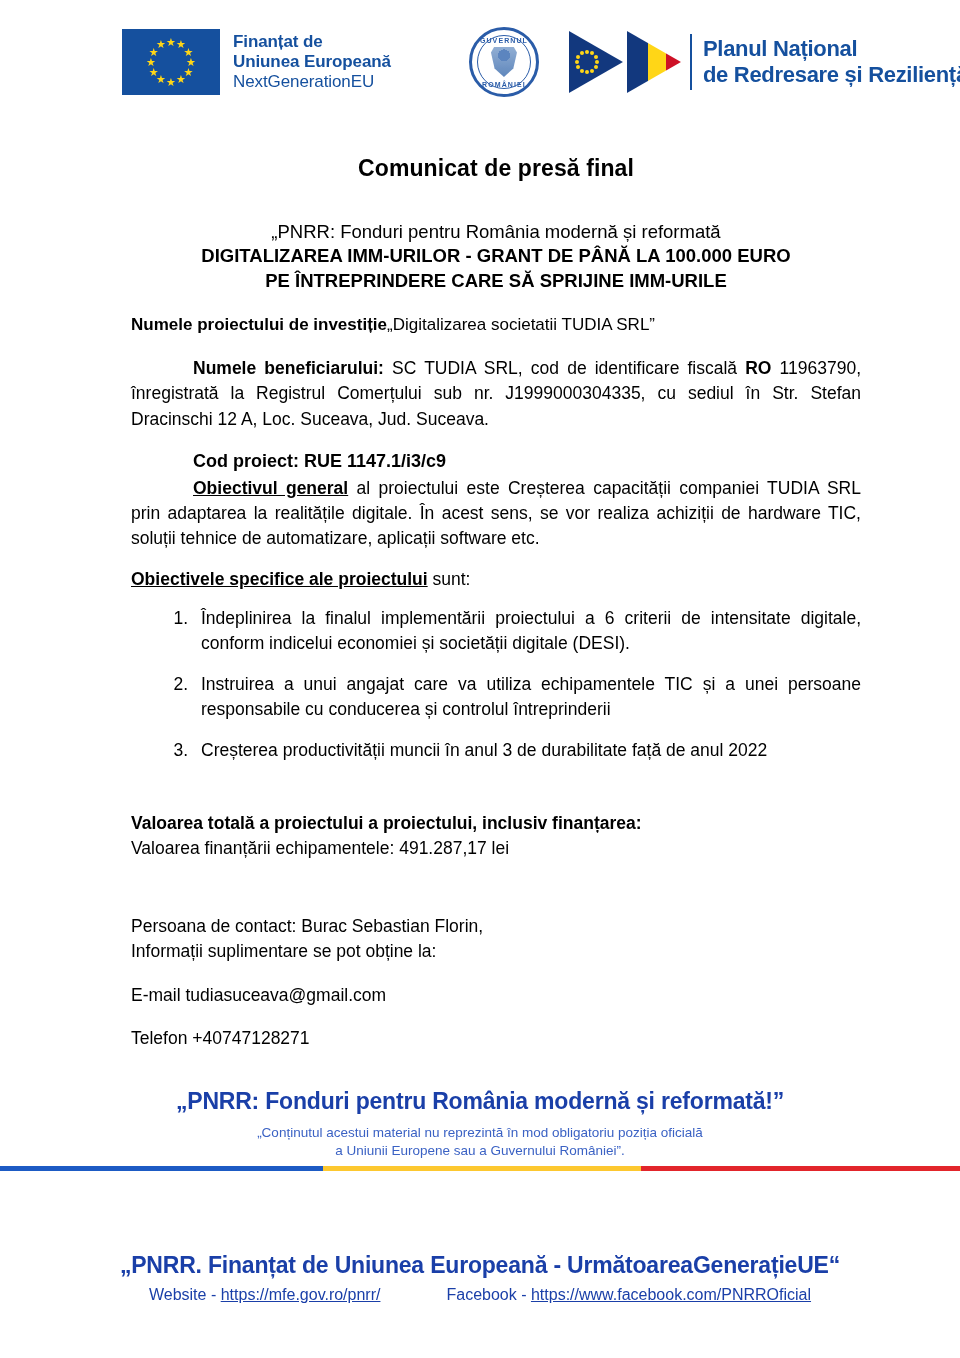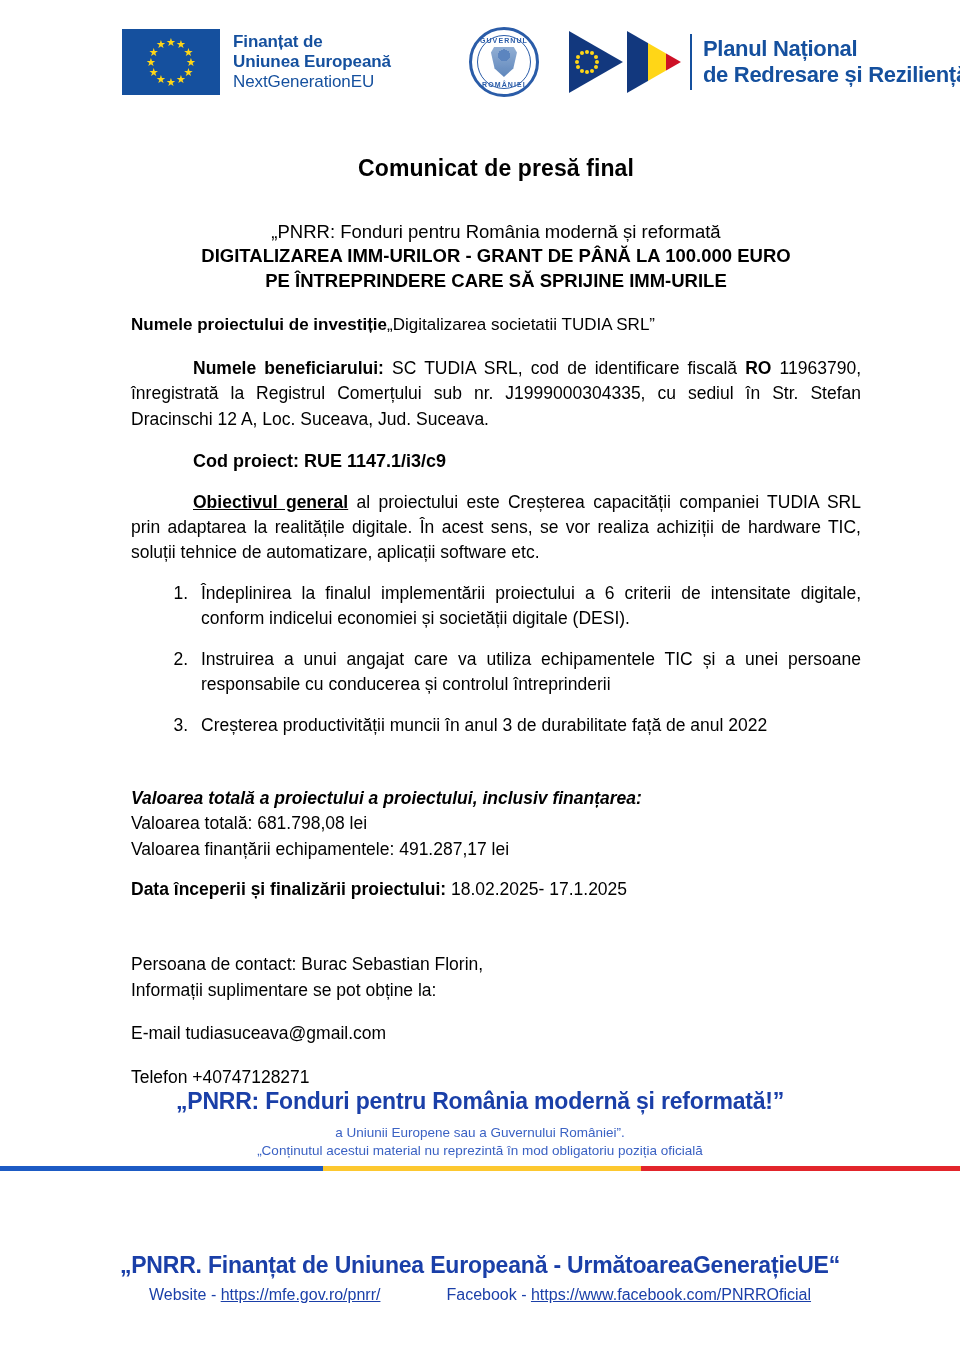--- a/index.html
+++ b/index.html
@@ -205,21 +205,21 @@
   .benef b { font-weight: bold; }
 
   .cod-proiect {
     margin-top: 19px;
     font-size: 18px;
     font-weight: bold;
     padding-left: 62px;
   }
 
   .obj-general {
-    margin-top: 18px;
+    margin-top: 4px;
     font-size: 17.5px;
     line-height: 1.44;
     text-align: justify;
     text-indent: 62px;
   }
   .obj-general .u-bold {
     font-weight: bold;
     text-decoration: underline;
   }
 
@@ -243,21 +243,21 @@
     text-align: justify;
     padding-left: 8px;
   }
   ol.obj-list li:last-child { margin-bottom: 0; }
 
   .values-block {
     margin-top: 48px;
     font-size: 17.5px;
     line-height: 1.46;
   }
-  .values-block .vb-bold { font-weight: bold; font-style: italic; }
+  .values-block .vb-bold { font-weight: bold; }
 
   .date-block {
     margin-top: 17px;
     font-size: 17.5px;
   }
   .date-block b { font-weight: bold; }
 
   .contact-block {
     margin-top: 52px;
     font-size: 17.5px;
@@ -397,50 +397,49 @@
     <div class="proj-name">
       <b>Numele proiectului de investiție</b><span>„Digitalizarea societatii TUDIA SRL”</span>
     </div>
 
     <div class="benef"><b>Numele beneficiarului:</b><span> SC TUDIA SRL, cod de identificare fiscală </span><b>RO</b><span> 11963790, înregistrată la Registrul Comerțului sub nr. J1999000304335, cu sediul în Str. Stefan Dracinschi 12 A, Loc. Suceava, Jud. Suceava.</span></div>
 
     <div class="cod-proiect">Cod proiect: RUE  1147.1/i3/c9</div>
 
     <div class="obj-general"><span class="u-bold">Obiectivul general</span><span> al proiectului este Creșterea capacității companiei TUDIA SRL prin adaptarea la realitățile digitale. În acest sens, se vor realiza achiziții de hardware TIC, soluții tehnice de automatizare, aplicații software etc.</span></div>
 
+    <div class="obj-spec-head"><span class="u-bold">Obiectivele specifice ale proiectului</span><span> sunt:</span></div>
 
     <ol class="obj-list">
       <li>Îndeplinirea la finalul implementării proiectului a 6 criterii de intensitate digitale, conform indicelui economiei și societății digitale (DESI).</li>
       <li>Instruirea a unui angajat care va utiliza echipamentele TIC și a unei persoane responsabile cu conducerea și controlul întreprinderii</li>
       <li>Creșterea productivității muncii în anul 3 de durabilitate față de anul 2022</li>
     </ol>
 
     <div class="values-block">
       <div class="vb-bold">Valoarea totală a proiectului a proiectului, inclusiv finanțarea:</div>
-      <div>Valoarea totală: 681.798,08 lei</div>
       <div>Valoarea finanțării echipamentele: 491.287,17 lei</div>
     </div>
 
-    <div class="date-block"><b>Data începerii și finalizării proiectului:</b><span> 18.02.2025- 17.1.2025</span></div>
 
     <div class="contact-block">
       <div>Persoana de contact: Burac Sebastian Florin,</div>
       <div>Informații suplimentare se pot obține la:</div>
       <div class="spaced">E-mail tudiasuceava@gmail.com</div>
       <div class="spaced">Telefon +40747128271</div>
     </div>
 
   </div>
 </div>
 
 <div class="slogan">
   <div class="slogan-main">„PNRR: Fonduri pentru România modernă și reformată!”</div>
   <div class="slogan-sub">
+    <div>„Conținutul acestui material nu reprezintă în mod obligatoriu poziția oficială</div>
     <div>a Uniunii Europene sau a Guvernului României”.</div>
-    <div>„Conținutul acestui material nu reprezintă în mod obligatoriu poziția oficială</div>
   </div>
 </div>
 
 <div class="tricolor-bar">
   <div class="tb-blue"></div>
   <div class="tb-yellow"></div>
   <div class="tb-red"></div>
 </div>
 
 <div class="bottom-footer">

